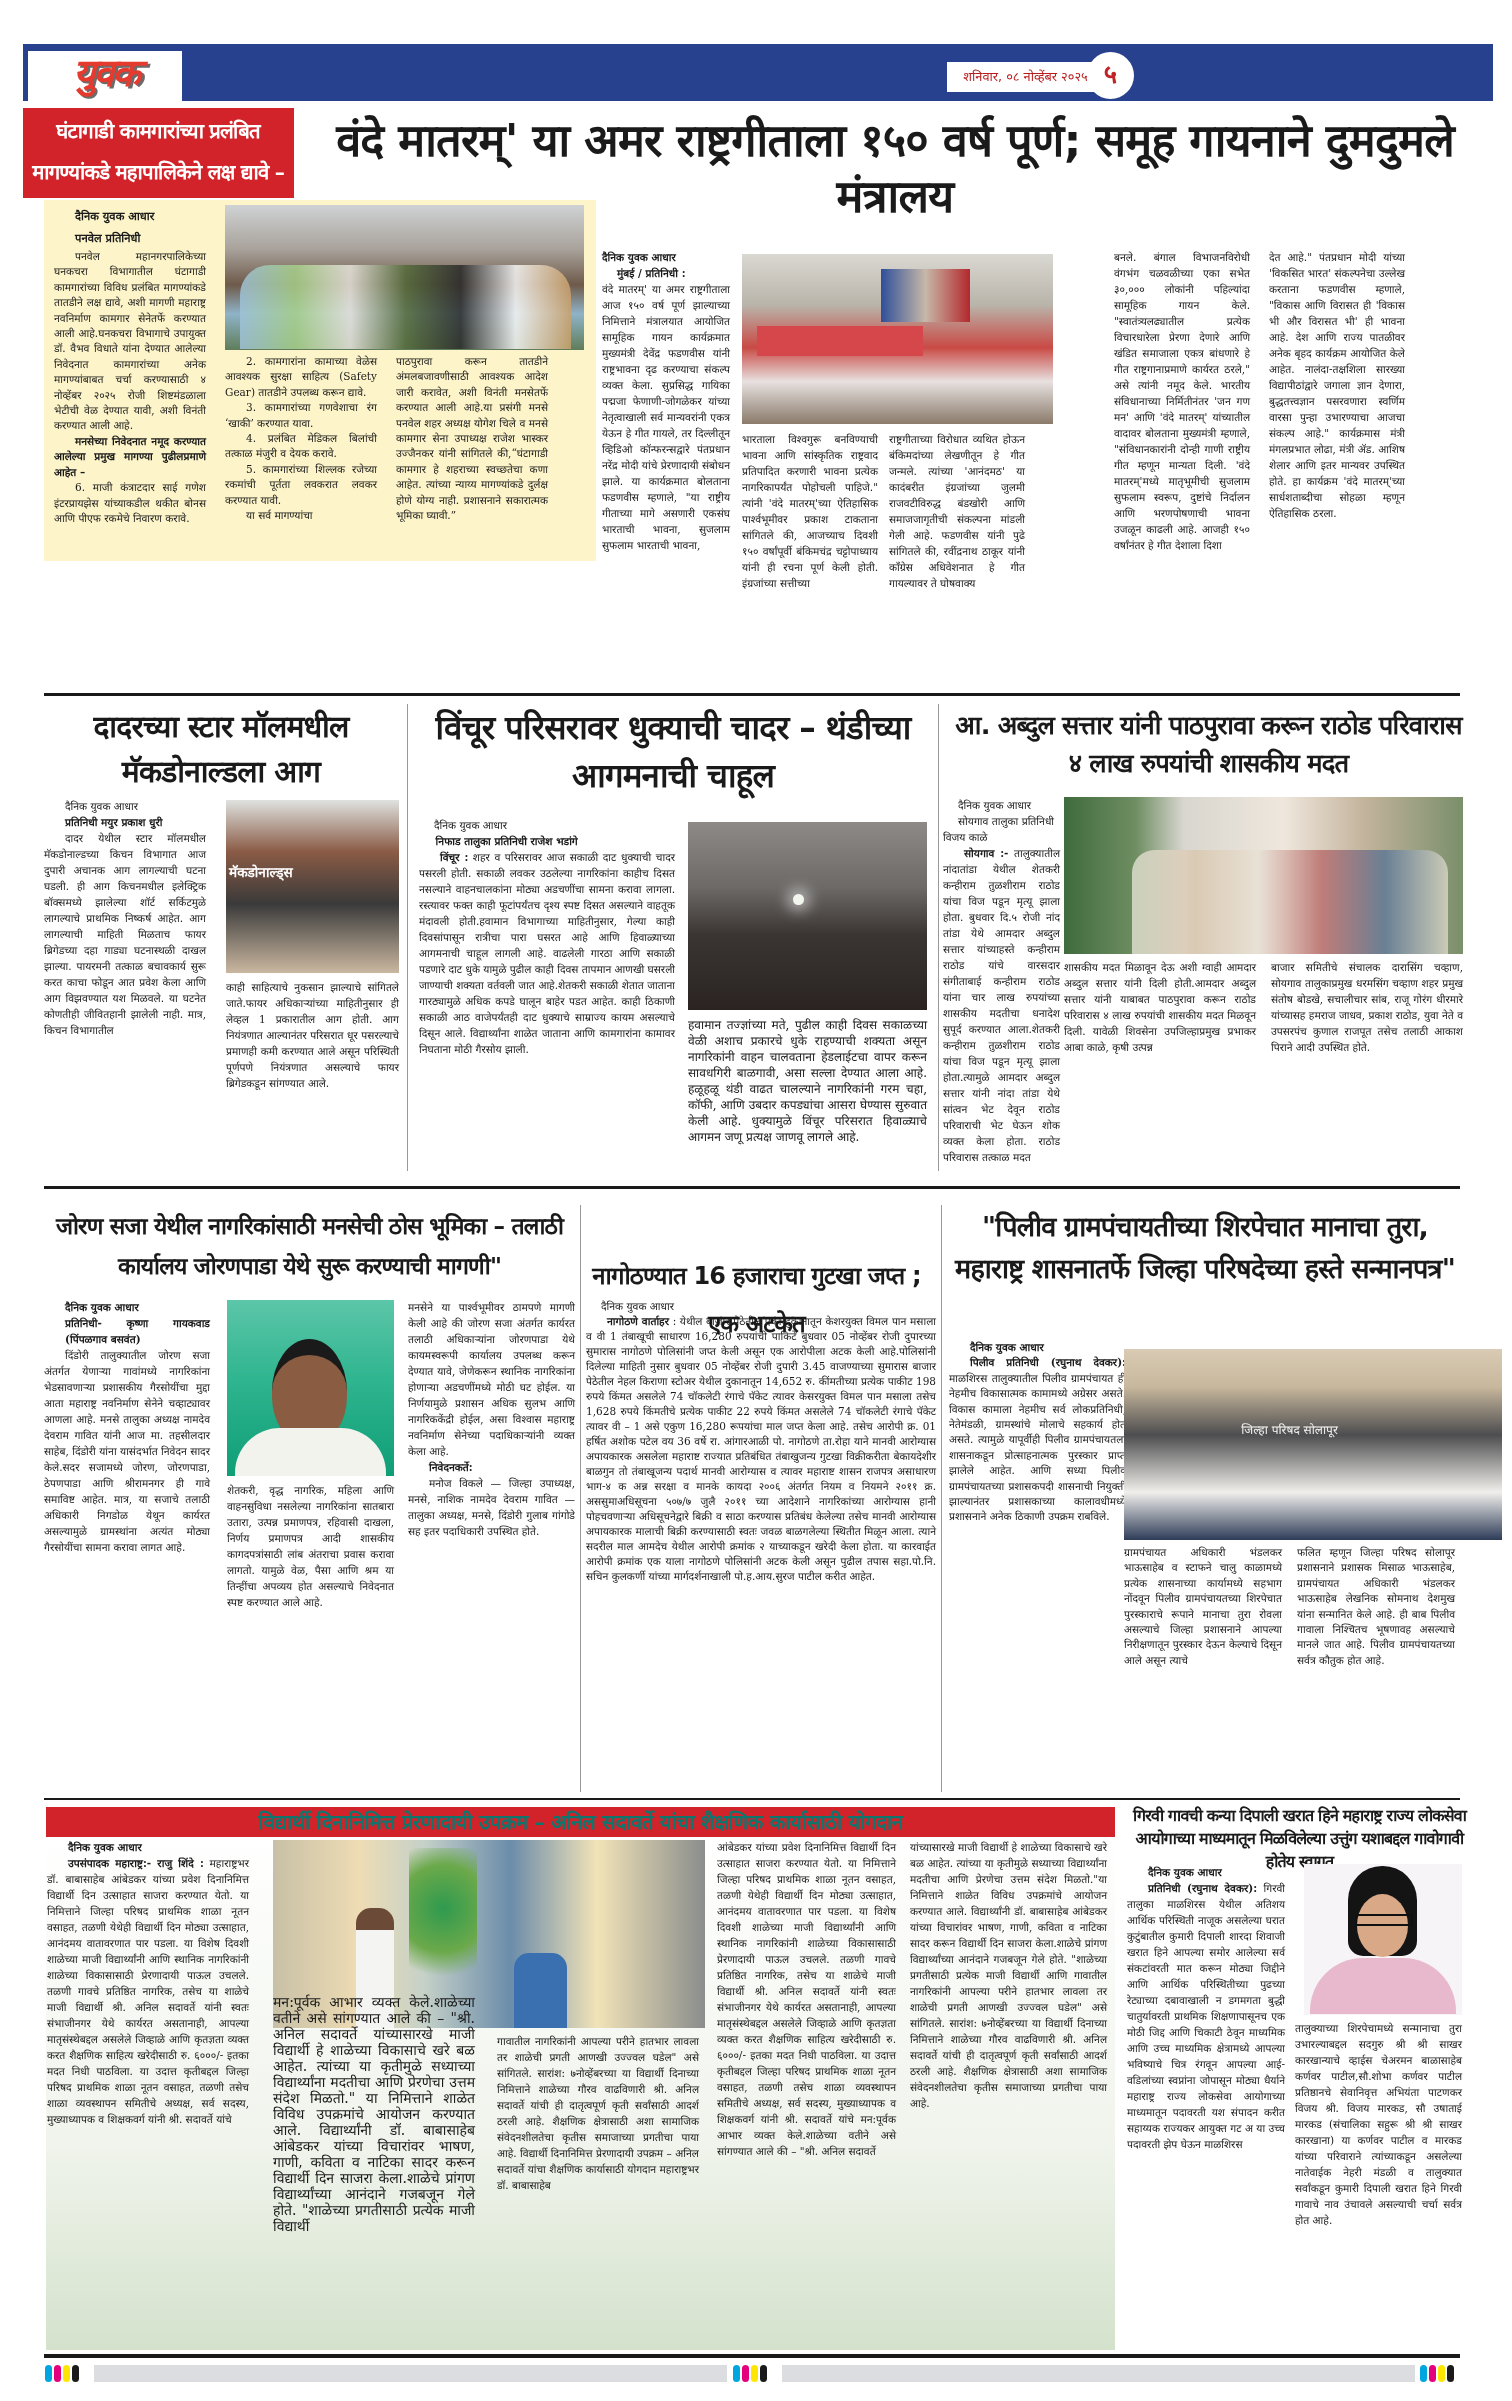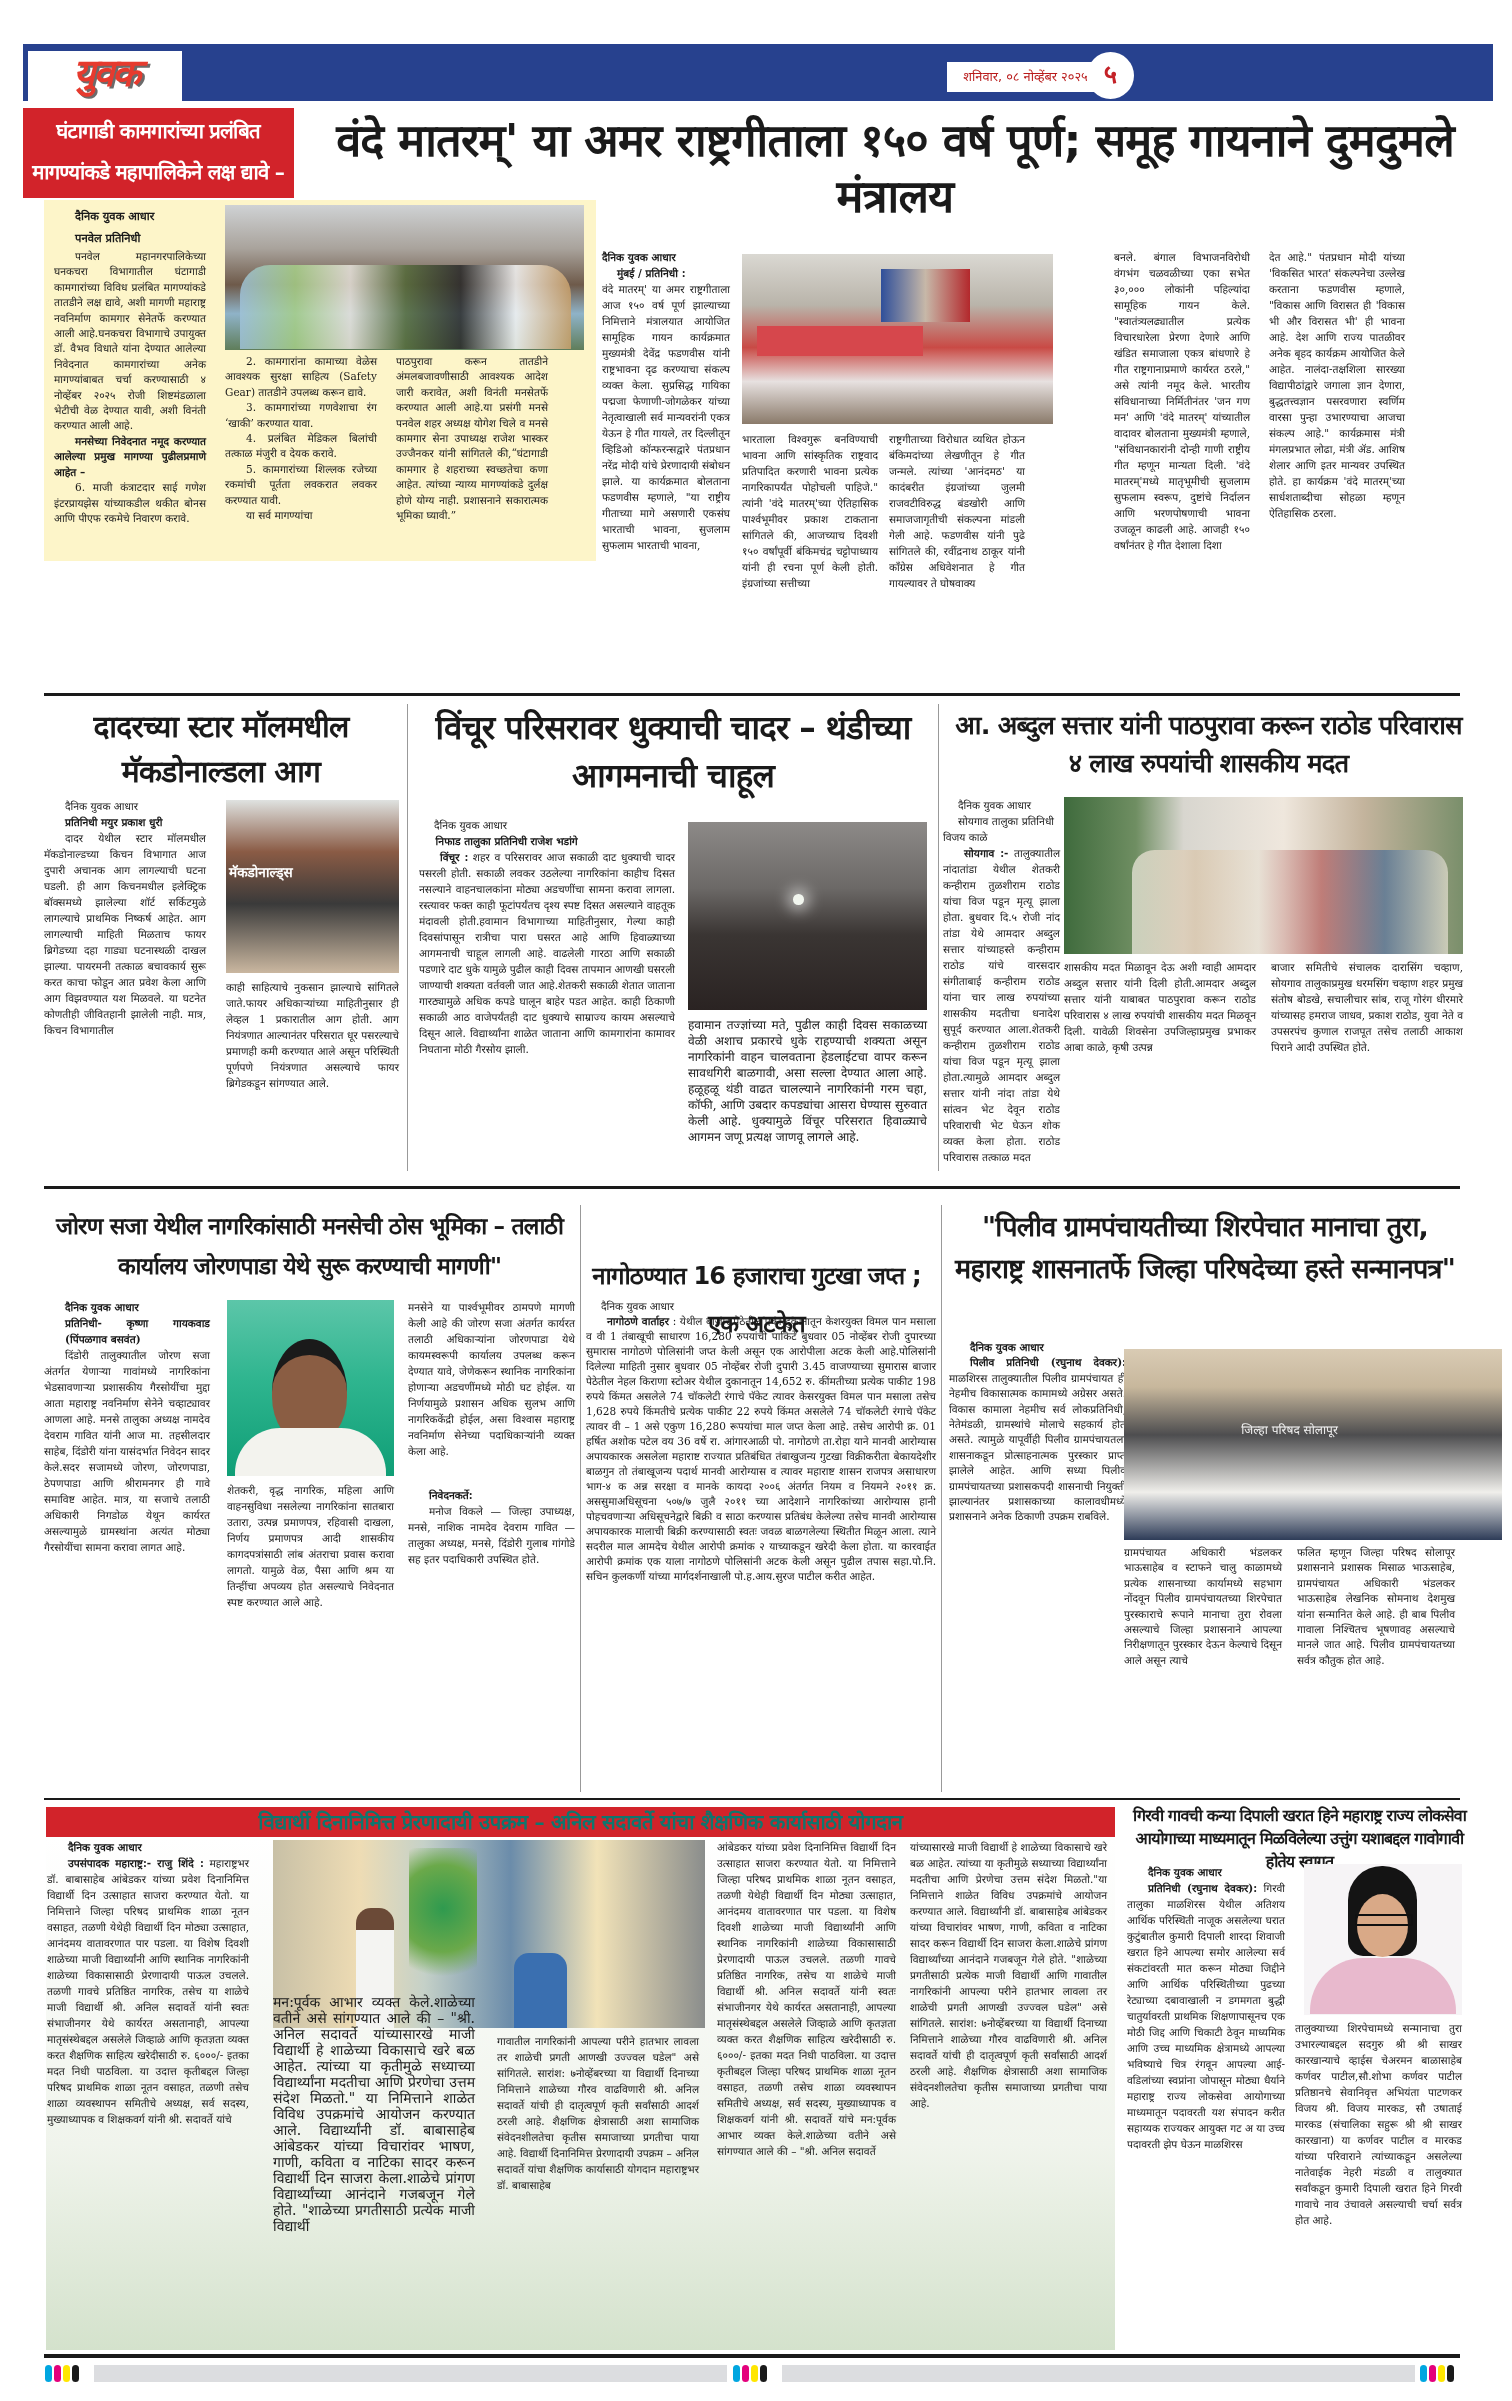--- a/index.html
+++ b/index.html
@@ -134,21 +134,21 @@
 </div>
 <div class="photo" style="left:227px;top:1300px;width:167px;height:176px;background:linear-gradient(180deg,#5cc6a9 0%,#2fb58f 45%,#0f9e76 100%);">
   <div class="abs" style="left:45px;top:39px;width:75px;height:89px;border-radius:50% 50% 45% 45%;background:#8a5d43;border-top:16.6px solid #1a1a1a;"></div>
   <div class="abs" style="left:7.5px;top:128px;width:151px;height:48px;border-radius:45px 45px 0 0;background:#f3f3ee;"></div>
 </div>
 <div class="col" style="left:227px;top:1482px;width:167px;font-size:10.5px;line-height:16px;text-align:justify;">
   <p class="noind">शेतकरी, वृद्ध नागरिक, महिला आणि वाहनसुविधा नसलेल्या नागरिकांना सातबारा उतारा, उत्पन्न प्रमाणपत्र, रहिवासी दाखला, निर्णय प्रमाणपत्र आदी शासकीय कागदपत्रांसाठी लांब अंतराचा प्रवास करावा लागतो. यामुळे वेळ, पैसा आणि श्रम या तिन्हींचा अपव्यय होत असल्याचे निवेदनात स्पष्ट करण्यात आले आहे.</p>
 </div>
 <div class="col" style="left:408px;top:1299px;width:167px;font-size:10.5px;line-height:16px;text-align:justify;">
   <p class="noind">मनसेने या पार्श्वभूमीवर ठामपणे मागणी केली आहे की जोरण सजा अंतर्गत कार्यरत तलाठी अधिकाऱ्यांना जोरणपाडा येथे कायमस्वरूपी कार्यालय उपलब्ध करून देण्यात यावे, जेणेकरून स्थानिक नागरिकांना होणाऱ्या अडचणींमध्ये मोठी घट होईल. या निर्णयामुळे प्रशासन अधिक सुलभ आणि नागरिककेंद्री होईल, असा विश्वास महाराष्ट्र नवनिर्माण सेनेच्या पदाधिकाऱ्यांनी व्यक्त केला आहे.</p>
-  <div style="font-weight:bold;padding-left:21px;margin-top:28px;">निवेदनकर्ते:</div>
+  <div style="font-weight:bold;padding-left:21px;">निवेदनकर्ते:</div>
   <p>मनोज विकले — जिल्हा उपाध्यक्ष, मनसे, नाशिक नामदेव देवराम गावित — तालुका अध्यक्ष, मनसे, दिंडोरी गुलाब गांगोडे सह इतर पदाधिकारी उपस्थित होते.</p>
 </div>
 
 <div class="rule" style="left:580px;top:1205px;width:0.8px;height:587px;background:#999;"></div>
 
 <div class="abs hl" style="left:587px;top:1252px;width:339px;height:83px;font-size:24px;line-height:48px;">नागोठण्यात 16 हजाराचा गुटखा जप्त ; एक अटकेत</div>
 <div class="col" style="left:586px;top:1299px;width:350px;font-size:10.5px;line-height:15px;text-align:justify;">
   <div style="padding-left:15px;">दैनिक युवक आधार</div>
   <p><b>नागोठणे वार्ताहर</b> <span>: येथील बाजार पेठेतील एका दुकानातून केशरयुक्त विमल पान मसाला व वी 1 तंबाखूची साधारण 16,280 रुपयांची पाकिटे बुधवार 05 नोव्हेंबर रोजी दुपारच्या सुमारास नागोठणे पोलिसांनी जप्त केली असून एक आरोपीला अटक केली आहे.पोलिसांनी दिलेल्या माहिती नुसार बुधवार 05 नोव्हेंबर रोजी दुपारी 3.45 वाजण्याच्या सुमारास बाजार पेठेतील नेहल किराणा स्टोअर येथील दुकानातून 14,652 रु. कींमतीच्या प्रत्येक पाकीट 198 रुपये किंमत असलेले 74 चॉकलेटी रंगाचे पॅकेट त्यावर केसरयुक्त विमल पान मसाला तसेच 1,628 रुपये किंमतीचे प्रत्येक पाकीट 22 रुपये किंमत असलेले 74 चॉकलेटी रंगाचे पॅकेट त्यावर वी – 1 असे एकुण 16,280 रूपयांचा माल जप्त केला आहे. तसेच आरोपी क्र. 01 हर्षित अशोक पटेल वय 36 वर्षे रा. आंगारआळी पो. नागोठणे ता.रोहा याने मानवी आरोग्यास अपायकारक असलेला महाराष्ट राज्यात प्रतिबंधित तंबाखुजन्य गुटखा विक्रीकरीता बेकायदेशीर बाळगुन तो तंबाखूजन्य पदार्थ मानवी आरोग्यास व त्यावर महाराष्ट शासन राजपत्र असाधारण भाग-४ क अन्न सरक्षा व मानके कायदा २००६ अंतर्गत नियम व नियमने २०११ क्र. अससुमाअधिसूचना ५०७/७ जुलै २०११ च्या आदेशाने नागरिकांच्या आरोग्यास हानी पोहचवणाऱ्या अधिसूचनेद्वारे बिक्री व साठा करण्यास प्रतिबंध केलेल्या तसेच मानवी आरोग्यास अपायकारक मालाची बिक्री करण्यासाठी स्वतः जवळ बाळगलेल्या स्थितीत मिळून आला. त्याने सदरील माल आमदेच येथील आरोपी क्रमांक २ याच्याकडून खरेदी केला होता. या कारवाईत आरोपी क्रमांक एक याला नागोठणे पोलिसांनी अटक केली असून पुढील तपास सहा.पो.नि. सचिन कुलकर्णी यांच्या मार्गदर्शनाखाली पो.ह.आय.सुरज पाटील करीत आहेत.</span></p>
 </div>

